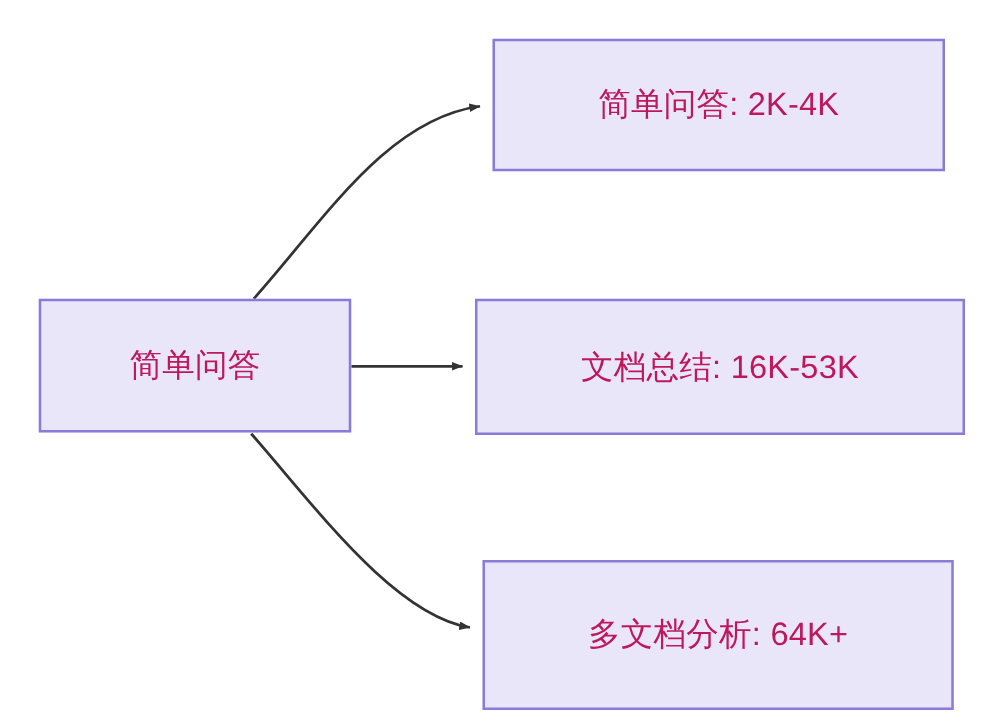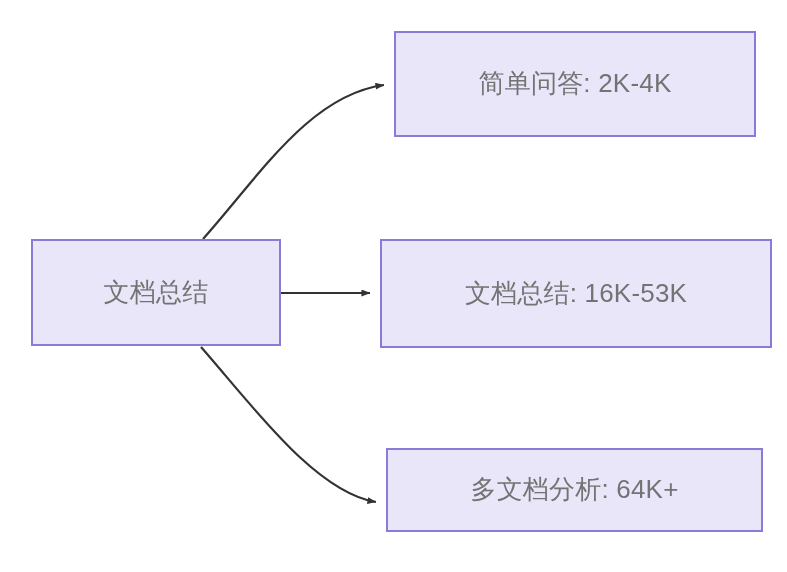--- a/index.html
+++ b/index.html
@@ -26,34 +26,34 @@
     pointer-events: none;
   }
   .node {
     position: absolute;
     box-sizing: border-box;
     background: #e9e6fa;
     border: 2px solid #8b7bd8;
     display: flex;
     align-items: center;
     justify-content: center;
-    color: #737373;
+    color: #be185d;
     font-size: 26px;
     line-height: 1.2;
     letter-spacing: 0.2px;
     white-space: nowrap;
   }
   .node-label {
     display: block;
   }
   
   #node-task-type   { left: 31px;  top: 239px; width: 250px; height: 107px; }
   #node-simple-qa   { left: 394px; top: 31px;  width: 362px; height: 106px; }
   #node-doc-summary { left: 380px; top: 239px; width: 392px; height: 109px; }
-  #node-multi-doc   { left: 386px; top: 448px; width: 377px; height: 84px; }
+  #node-multi-doc   { left: 386px; top: 448px; width: 377px; height: 120px; }
 </style>
 </head>
 <body>
 
 <div id="canvas">
 
   <svg id="edge-layer" width="787" height="572" viewBox="0 0 787 572" xmlns="http://www.w3.org/2000/svg">
     <defs>
       <marker id="arrowhead" markerWidth="9" markerHeight="7" refX="8.6" refY="3.5" orient="auto" markerUnits="userSpaceOnUse">
         <polygon points="0 0, 9 3.5, 0 7" fill="#333333"></polygon>
@@ -61,21 +61,21 @@
     </defs>
 
     <path d="M 203 239 C 260 175, 310 95, 384 85" fill="none" stroke="#333333" stroke-width="2.2" marker-end="url(#arrowhead)"></path>
 
     <path d="M 281 293 L 370 293" fill="none" stroke="#333333" stroke-width="2.2" marker-end="url(#arrowhead)"></path>
 
     <path d="M 201 347 C 252 405, 315 492, 376 502" fill="none" stroke="#333333" stroke-width="2.2" marker-end="url(#arrowhead)"></path>
   </svg>
 
   <div class="node" id="node-task-type">
-    <span class="node-label">文档总结</span>
+    <span class="node-label">简单问答</span>
   </div>
 
   <div class="node" id="node-simple-qa">
     <span class="node-label">简单问答: 2K-4K</span>
   </div>
 
   <div class="node" id="node-doc-summary">
     <span class="node-label">文档总结: 16K-53K</span>
   </div>
 

